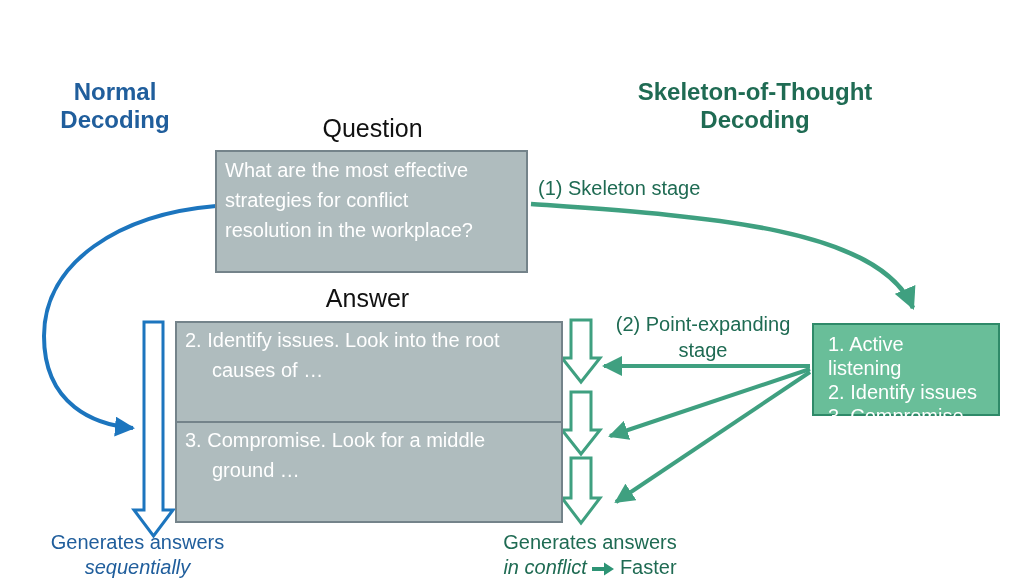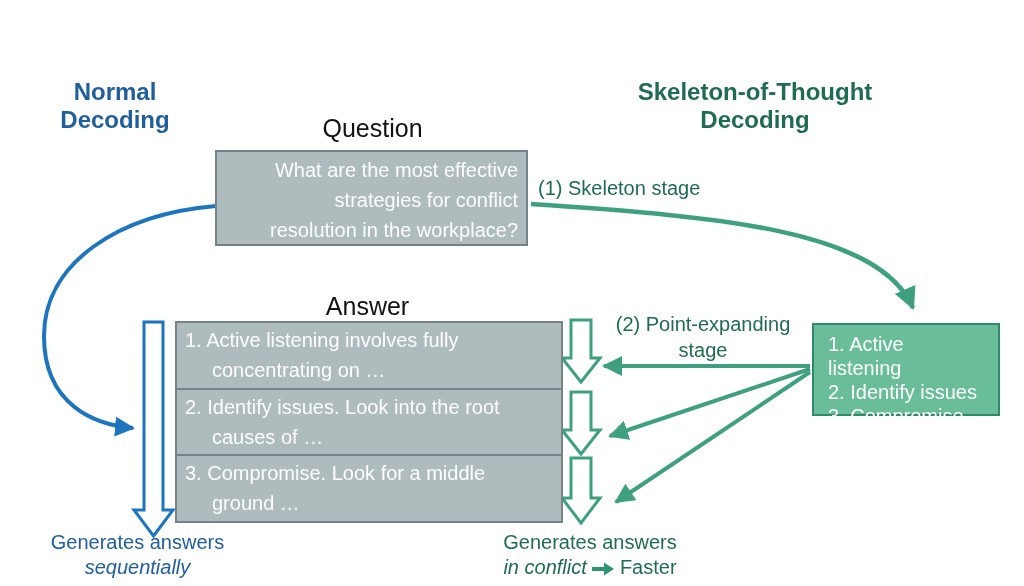--- a/index.html
+++ b/index.html
@@ -78,28 +78,26 @@
     <path d="M 810,361 L 610,428" class="curve green-stroke" stroke-width="4" marker-end="url(#mgreen)"></path>
     <path d="M 810,364 L 616,494" class="curve green-stroke" stroke-width="4" marker-end="url(#mgreen)"></path>
   </svg>
 
   <div class="txt title title-blue center pre" style="left:30px;top:70px;width:170px;">Normal
 Decoding</div>
   <div class="txt title title-green center pre" style="left:595px;top:70px;width:320px;">Skeleton-of-Thought
 Decoding</div>
 
   <div class="txt section-label center" style="left:290px;top:106px;width:165px;">Question</div>
-  <div class="gray-box question-box pre" style="left:215px;top:142px;width:313px;height:96px;text-align:right;">What are the most effective
+  <div class="gray-box question-box pre" style="left:215px;top:142px;width:313px;height:123px;">What are the most effective
 strategies for conflict
 resolution in the workplace?</div>
 
-  <div class="txt section-label center" style="left:285px;top:284px;width:165px;">Answer</div>
+  <div class="txt section-label center" style="left:285px;top:276px;width:165px;">Answer</div>
   <div class="gray-box answer-box" style="left:175px;top:313px;width:388px;height:202px;">
-    <div class="answer-row">1. Active listening involves fully
-concentrating on …</div>
     <div class="answer-row">2. Identify issues. Look into the root
 causes of …</div>
     <div class="answer-row">3. Compromise. Look for a middle
 ground …</div>
   </div>
 
   <div class="green-box pre" style="left:812px;top:315px;width:188px;height:93px;">1. Active listening
 2. Identify issues
 3. Compromise</div>
 

